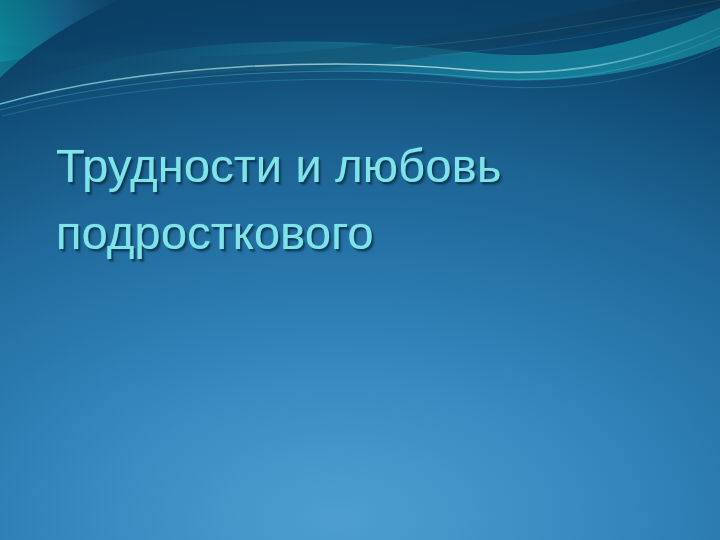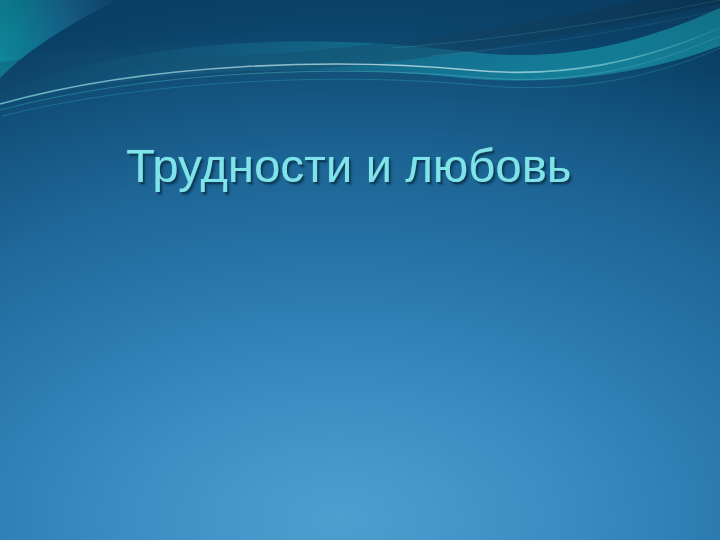--- a/index.html
+++ b/index.html
@@ -51,21 +51,21 @@
     pointer-events: none;
   }
   .ribbons svg { display: block; width: 720px; height: 135px; }
 
   
   .title-block {
     position: absolute;
     left: 56px;
     right: 78px;
     top: 132px;
-    text-align: center;
+    text-align: left;
   }
   .title-line {
     display: block;
     font-size: 47px;
     line-height: 67px;
     font-weight: 400;
     letter-spacing: 0.2px;
     color: #7fe4ea;
     text-shadow:
        1.5px 1.5px 0 rgba(10,50,72,0.55),
@@ -136,15 +136,16 @@
 
       <path d="M392,48 C500,40 612,22 720,0" fill="none" stroke="#57d8e0" stroke-width="0.7" opacity="0.32"></path>
       <path d="M430,56 C540,46 636,28 720,10" fill="none" stroke="#8fe6ec" stroke-width="0.6" opacity="0.22"></path>
     </svg>
   </div>
 
   <div class="vignette"></div>
 
   <div class="title-block">
     <span class="title-line">Трудности и любовь</span>
+    <span class="title-line">подросткового</span>
   </div>
 
 </div>
 
 </body></html>

